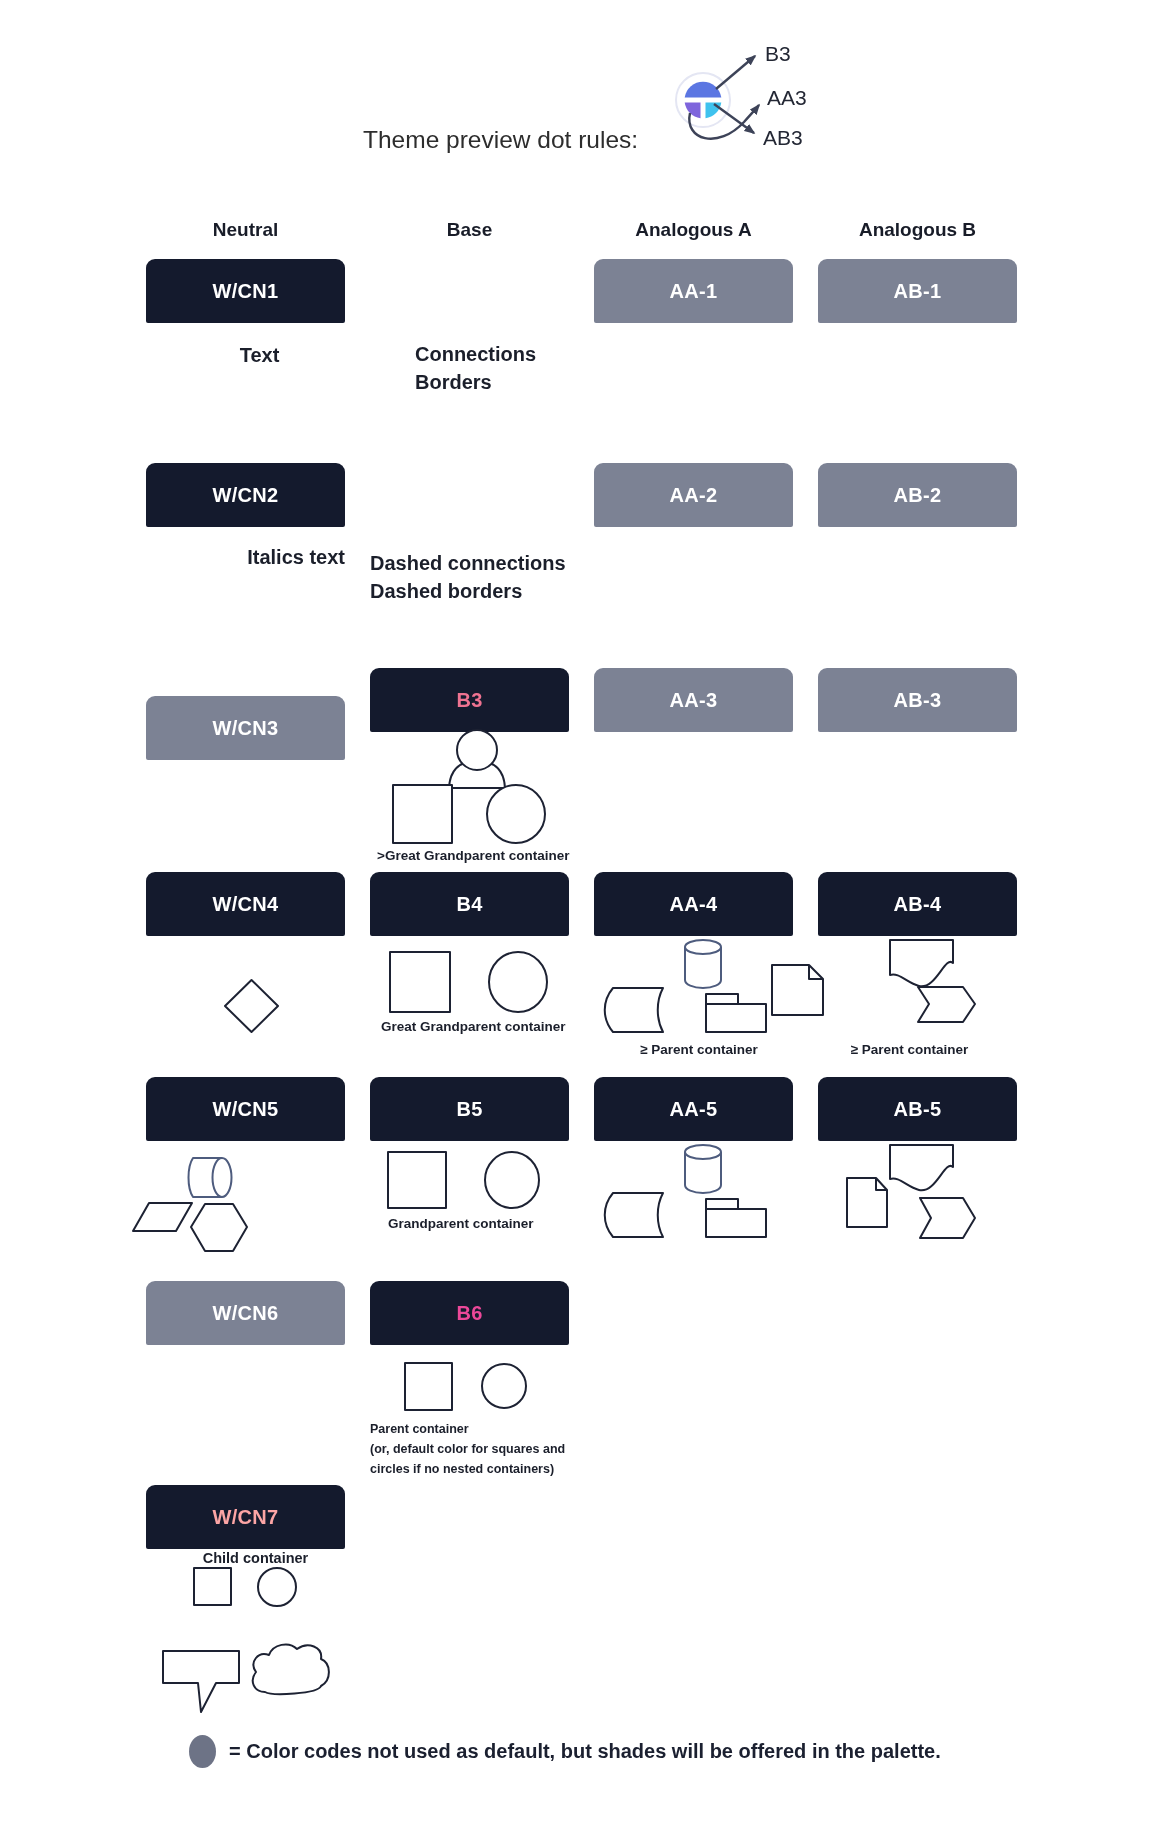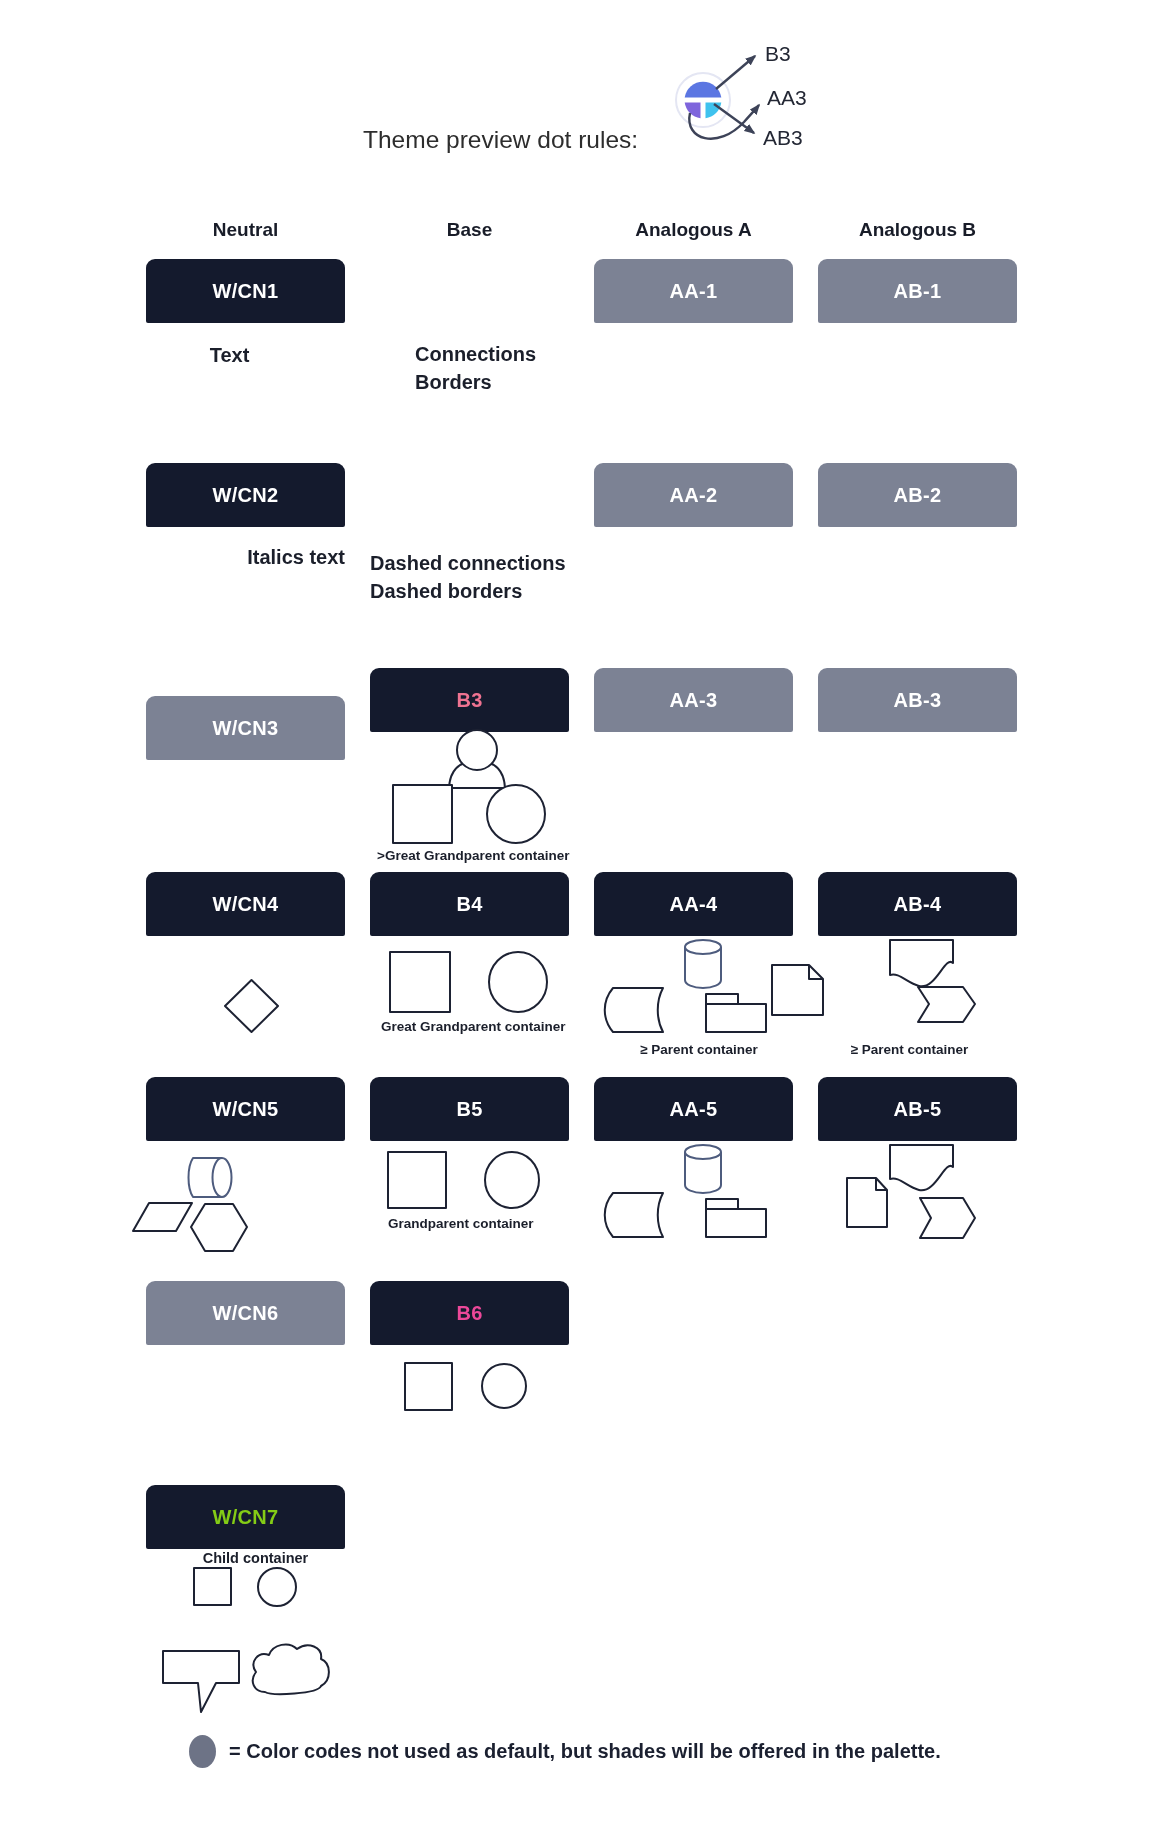--- a/index.html
+++ b/index.html
@@ -18,21 +18,21 @@
   .c0{left:146px}.c1{left:370px}.c2{left:594px}.c3{left:818px}
   .r0{top:259px}.r1{top:463px}.r2{top:668px}.r3{top:872px}.r4{top:1077px}.r5{top:1281px}.r6{top:1485px}
 
   .swatch{position:absolute;width:199px;height:64px;border-radius:9px 9px 2px 2px;
           text-align:center;line-height:64px;font-weight:700;font-size:20px;letter-spacing:.3px;}
 
   .cap{position:absolute;font-weight:700;color:#1b1f2b;}
   .cap-lg{font-size:20px;line-height:28px;}
   .cap-sm{font-size:13.5px;line-height:19px;}
   .cap span{display:block;}
-  #cap-text{left:130px;top:341px;width:199px;text-align:center;}
+  #cap-text{left:160px;top:341px;width:199px;text-align:center;}
   #cap-conn{left:415px;top:340px;}
   #cap-italics{left:146px;top:543px;width:199px;text-align:right;}
   #cap-dash{left:370px;top:549px;}
   #cap-ggpgt{left:377px;top:846px;}
   #cap-ggp{left:381px;top:1017px;}
   #cap-gtea{left:594px;top:1040px;width:210px;text-align:center;}
   #cap-gteb{left:810px;top:1040px;width:199px;text-align:center;}
   #cap-gp{left:388px;top:1214px;}
   #cap-parent{left:370px;top:1419px;font-size:12.5px;line-height:20px;}
   #cap-child{left:156px;top:1550px;width:199px;text-align:center;font-size:14.5px;}
@@ -77,37 +77,42 @@
   <div class="swatch r3 c0" style="background: rgb(20, 26, 45); color: rgb(255, 255, 255);">W/CN4</div>
   <div class="swatch r3 c1" style="background: rgb(20, 26, 45); color: rgb(255, 255, 255);">B4</div>
   <div class="swatch r3 c2" style="background: rgb(20, 26, 45); color: rgb(255, 255, 255);">AA-4</div>
   <div class="swatch r3 c3" style="background: rgb(20, 26, 45); color: rgb(255, 255, 255);">AB-4</div>
   <div class="swatch r4 c0" style="background: rgb(20, 26, 45); color: rgb(255, 255, 255);">W/CN5</div>
   <div class="swatch r4 c1" style="background: rgb(20, 26, 45); color: rgb(255, 255, 255);">B5</div>
   <div class="swatch r4 c2" style="background: rgb(20, 26, 45); color: rgb(255, 255, 255);">AA-5</div>
   <div class="swatch r4 c3" style="background: rgb(20, 26, 45); color: rgb(255, 255, 255);">AB-5</div>
   <div class="swatch r5 c0" style="background: rgb(124, 130, 148); color: rgb(255, 255, 255);">W/CN6</div>
   <div class="swatch r5 c1" style="background: rgb(20, 26, 45); color: #ec4899;">B6</div>
-  <div class="swatch r6 c0" style="background: rgb(20, 26, 45); color: #84cc16;">W/CN7</div>
+  <div class="swatch r6 c0" style="background: rgb(20, 26, 45); color: #fca5a5;">W/CN7</div>
 
   <div class="cap cap-lg" id="cap-text">Text</div>
   <div class="cap cap-lg" id="cap-conn">
     <span>Connections</span>
     <span>Borders</span>
   </div>
   <div class="cap cap-lg" id="cap-italics">Italics text</div>
   <div class="cap cap-lg" id="cap-dash">
     <span>Dashed connections</span>
     <span>Dashed borders</span>
   </div>
   <div class="cap cap-sm" id="cap-ggpgt">&gt;Great Grandparent container</div>
   <div class="cap cap-sm" id="cap-ggp">Great Grandparent container</div>
   <div class="cap cap-sm" id="cap-gtea">≥ Parent container</div>
   <div class="cap cap-sm" id="cap-gteb">≥ Parent container</div>
   <div class="cap cap-sm" id="cap-gp">Grandparent container</div>
+  <div class="cap" id="cap-parent">
+    <span>Parent container</span>
+    <span>(or, default color for squares and</span>
+    <span>circles if no nested containers)</span>
+  </div>
   <div class="cap" id="cap-child">Child container</div>
 
   <div id="legend">
     <span class="legend-dot"></span>
     <span class="legend-text">= Color codes not used as default, but shades will be offered in the palette.</span>
   </div>
 
   <svg class="overlay" width="1164" height="1822" viewBox="0 0 1164 1822">
     <defs>
       <marker id="ah" viewBox="0 0 10 8" refX="8.5" refY="4" markerWidth="11" markerHeight="9" orient="auto" markerUnits="userSpaceOnUse">

